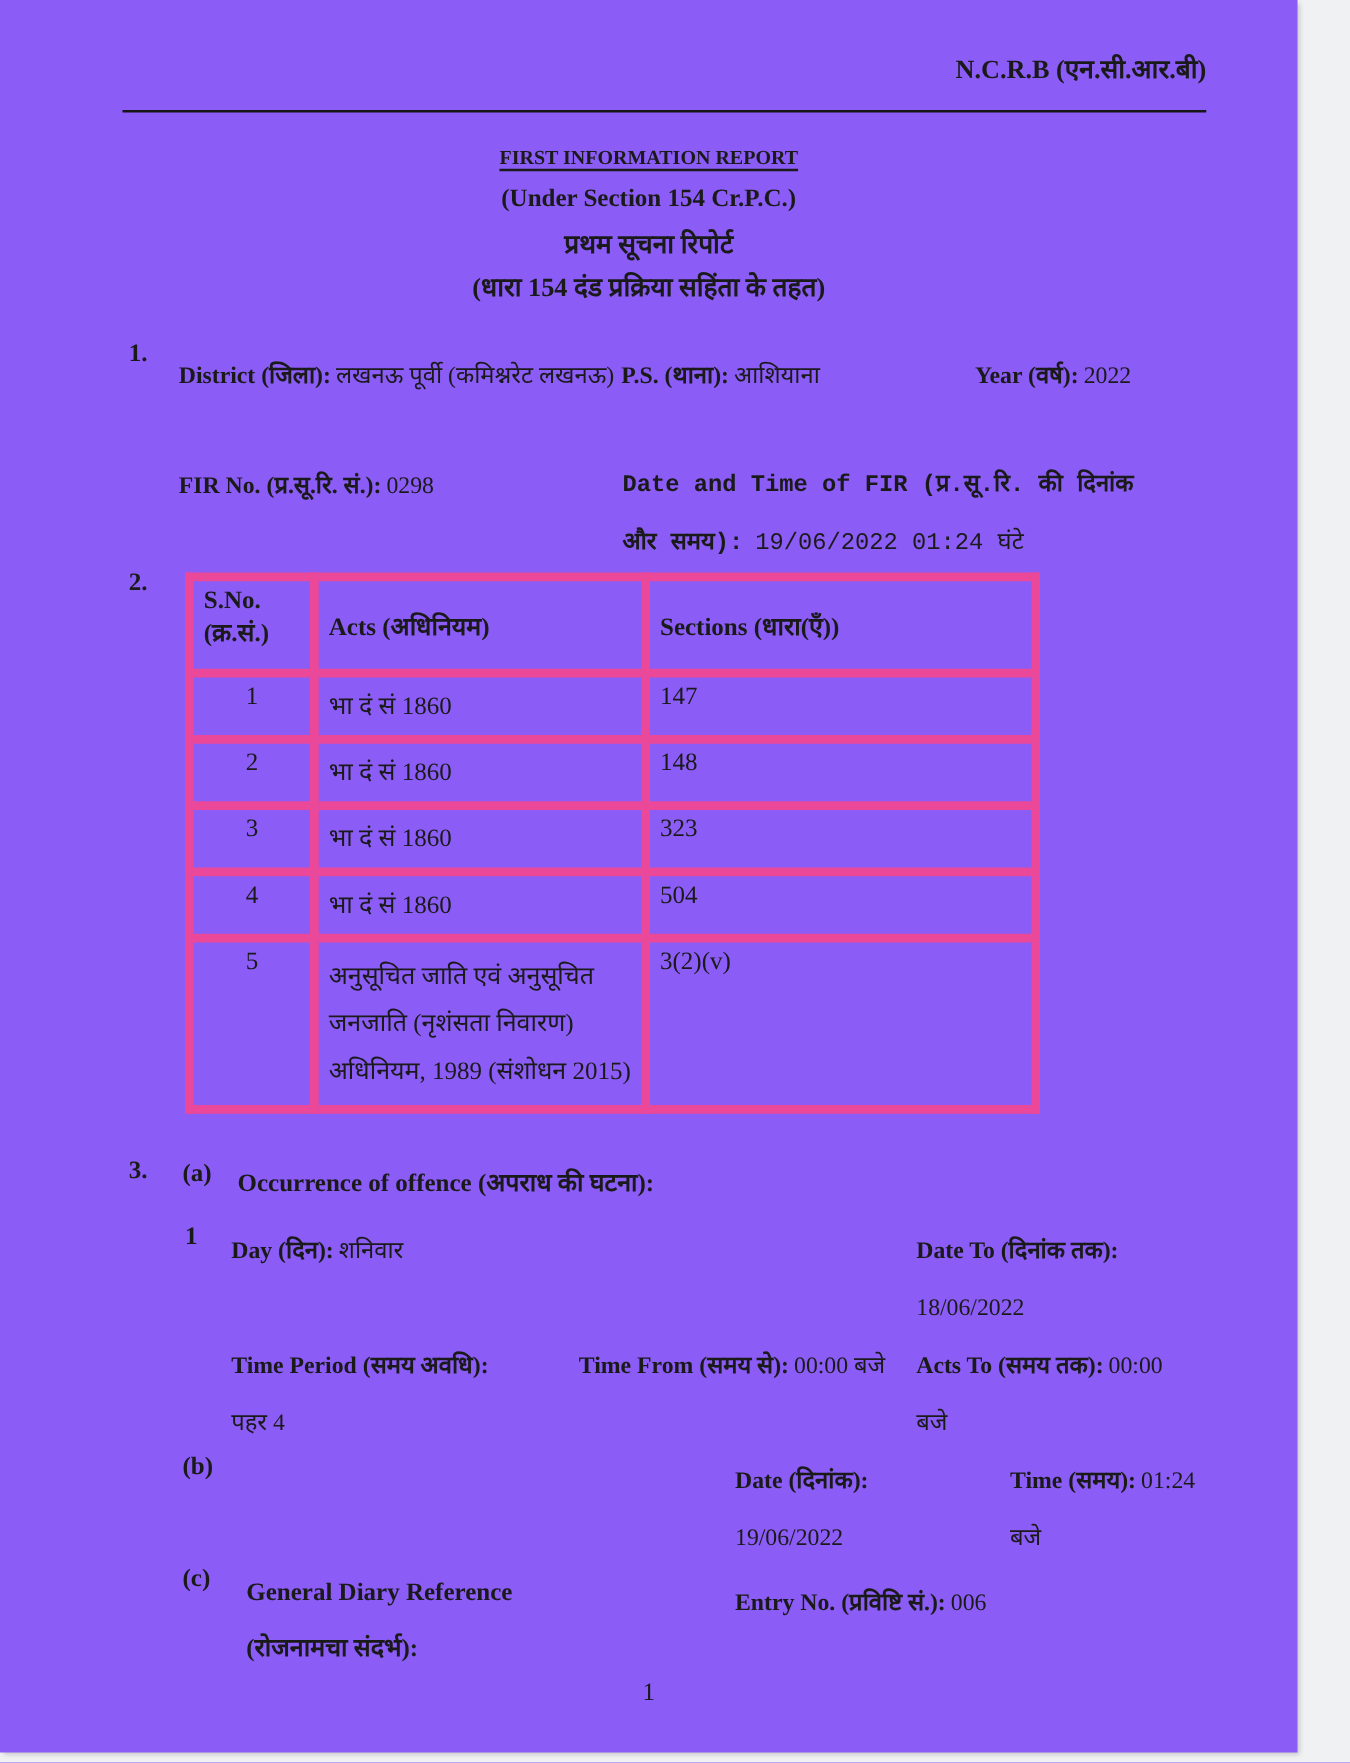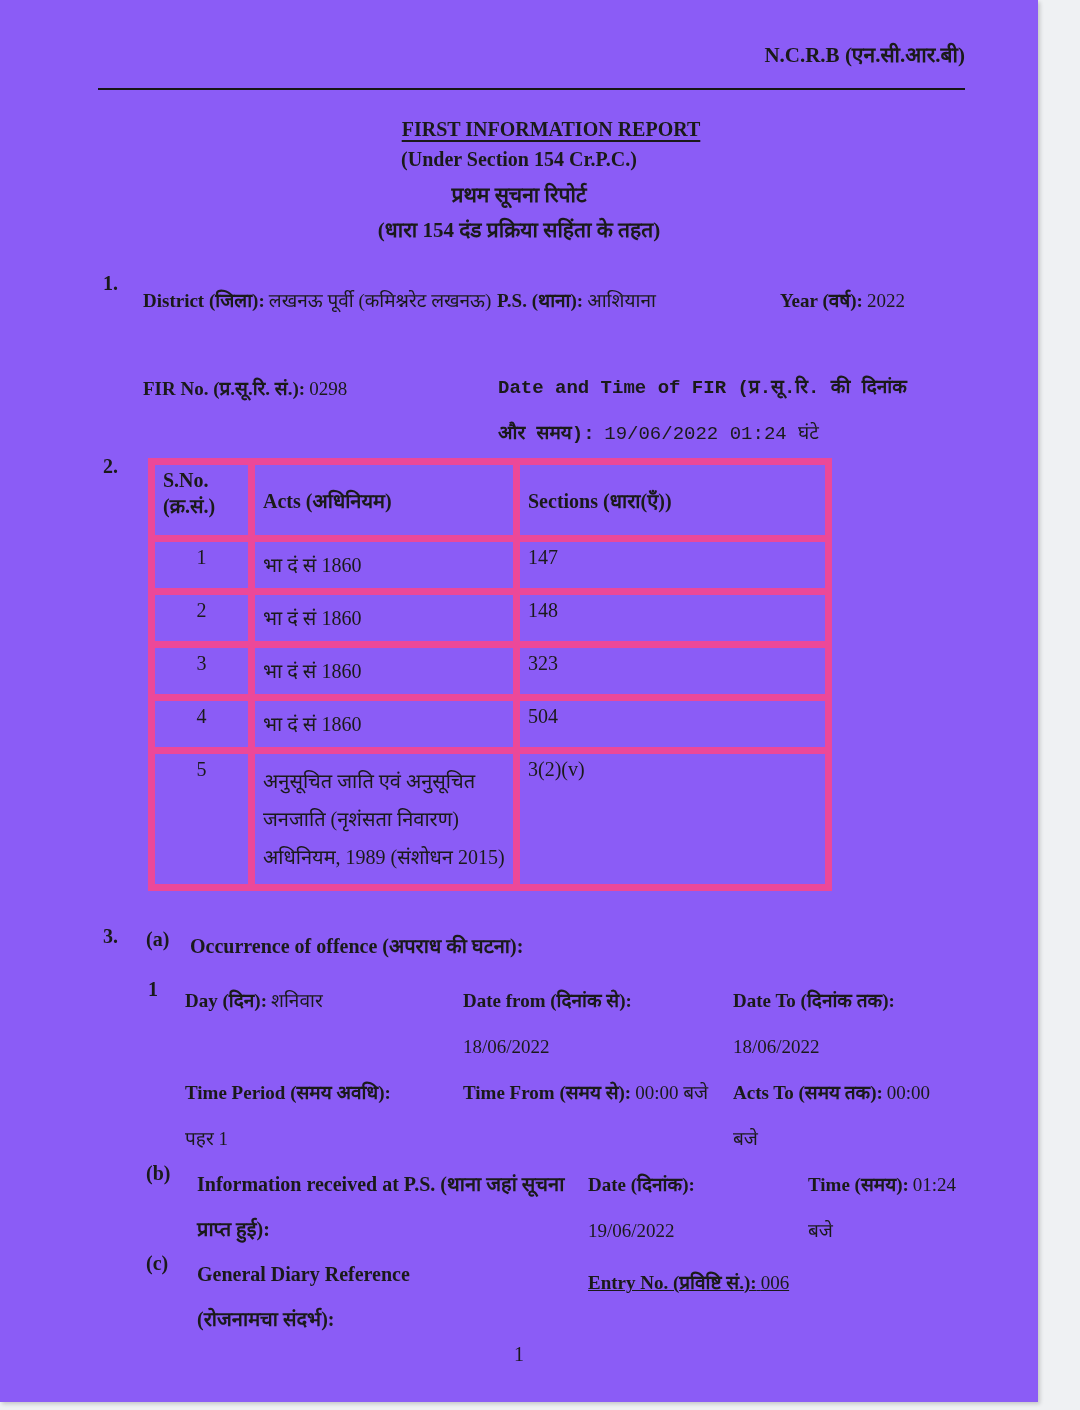--- a/index.html
+++ b/index.html
@@ -45,21 +45,21 @@
   tr.row-tall td.c-act{padding-top:8px;padding-bottom:8px;vertical-align:top;}
 </style>
 </head>
 <body>
 
 <div class="sheet">
 
   <div class="abs b fs21" style="left:98px;top:40px;width:867px;text-align:right;">N.C.R.B (एन.सी.आर.बी)</div>
   <div class="abs hr" style="left:98px;top:88px;width:867px;"></div>
 
-  <div class="abs b center title-underline" style="top:118px;font-size:20px;margin-left:32px;">FIRST INFORMATION REPORT</div>
+  <div class="abs b center title-underline" style="top:118px;font-size:16px;">FIRST INFORMATION REPORT</div>
   <div class="abs b center" style="top:148px;font-size:20px;">(Under Section 154 Cr.P.C.)</div>
   <div class="abs b center fs21" style="top:180px;">प्रथम सूचना रिपोर्ट</div>
   <div class="abs b center fs21" style="top:215px;">(धारा 154 दंड प्रक्रिया सहिंता के तहत)</div>
 
   <div class="abs b fs20" style="left:103px;top:272px;">1.</div>
 
   <div class="abs field lh" style="left:143px;top:278px;width:350px;">
     <span class="b">District (जिला):</span>
     <span>लखनऊ पूर्वी (कमिश्नरेट लखनऊ)</span>
   </div>
@@ -133,60 +133,55 @@
   <div class="abs b fs20" style="left:146px;top:928px;">(a)</div>
   <div class="abs b fs20" style="left:190px;top:932px;">Occurrence of offence (अपराध की घटना):</div>
 
   <div class="abs b fs20" style="left:148px;top:978px;">1</div>
 
   <div class="abs field lh" style="left:185px;top:978px;width:260px;">
     <span class="b">Day (दिन):</span>
     <span>शनिवार</span>
   </div>
 
-  <div class="abs field lh" style="left:463px;top:978px;width:245px;">
-    <span class="b">Date from (दिनांक से):</span>
-    <span>18/06/2022</span>
-  </div>
 
   <div class="abs field lh" style="left:733px;top:978px;width:205px;">
     <span class="b">Date To (दिनांक तक):</span>
     <span>18/06/2022</span>
   </div>
 
   <div class="abs field lh" style="left:185px;top:1070px;width:235px;">
     <span class="b">Time Period (समय अवधि):</span>
-    <span>पहर 1</span>
+    <span>पहर 4</span>
   </div>
 
   <div class="abs field lh" style="left:463px;top:1070px;width:255px;">
     <span class="b">Time From (समय से):</span>
     <span>00:00 बजे</span>
   </div>
 
   <div class="abs field lh" style="left:733px;top:1070px;width:205px;">
     <span class="b">Acts To (समय तक):</span>
     <span>00:00 बजे</span>
   </div>
 
   <div class="abs b fs20" style="left:146px;top:1162px;">(b)</div>
-  <div class="abs b lh fs20" style="left:197px;top:1162px;width:390px;">Information received at P.S. (थाना जहां सूचना प्राप्त हुई):</div>
 
   <div class="abs field lh" style="left:588px;top:1162px;width:180px;">
     <span class="b">Date (दिनांक):</span>
     <span>19/06/2022</span>
   </div>
 
   <div class="abs field lh" style="left:808px;top:1162px;width:150px;">
     <span class="b">Time (समय):</span>
     <span>01:24 बजे</span>
   </div>
 
   <div class="abs b fs20" style="left:146px;top:1252px;">(c)</div>
   <div class="abs b lh fs20" style="left:197px;top:1252px;width:285px;">General Diary Reference (रोजनामचा संदर्भ):</div>
 
-  <div class="abs field lh" style="left:588px;top:1260px;width:225px;text-decoration:underline;">
+  <div class="abs field lh" style="left:588px;top:1260px;width:225px;">
     <span class="b">Entry No. (प्रविष्टि सं.):</span>
     <span>006</span>
   </div>
 
   <div class="abs center fs20" style="top:1343px;">1</div>
 </div>
 
 </body></html>

